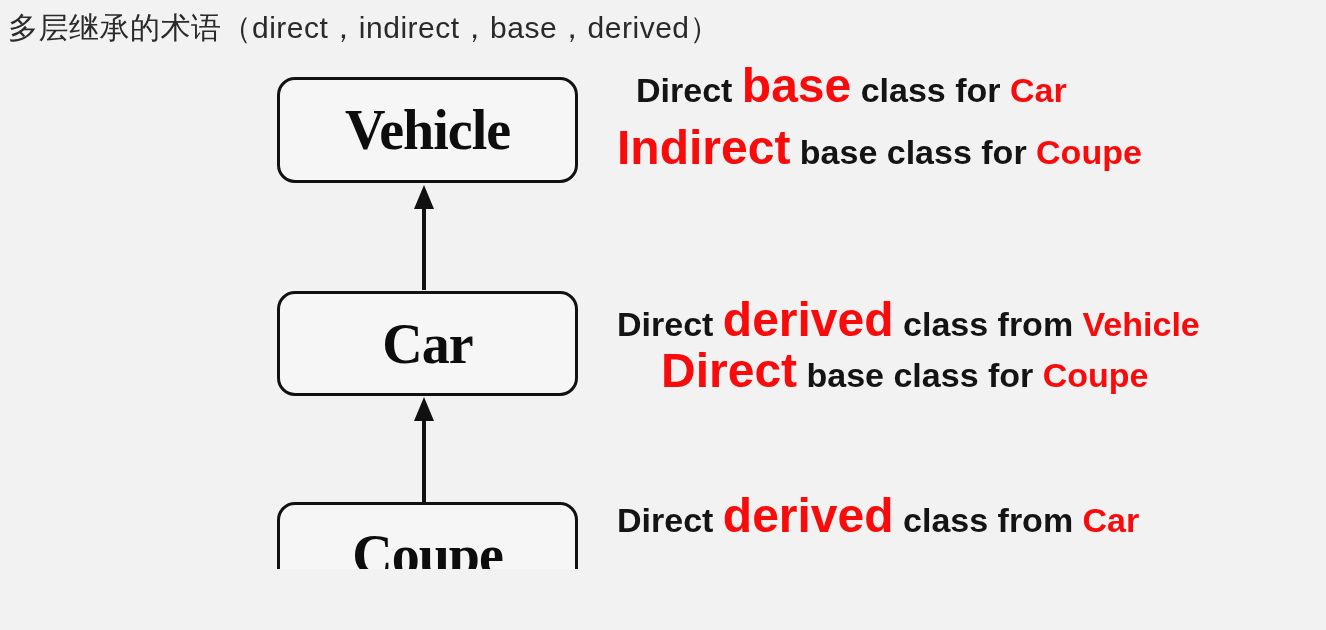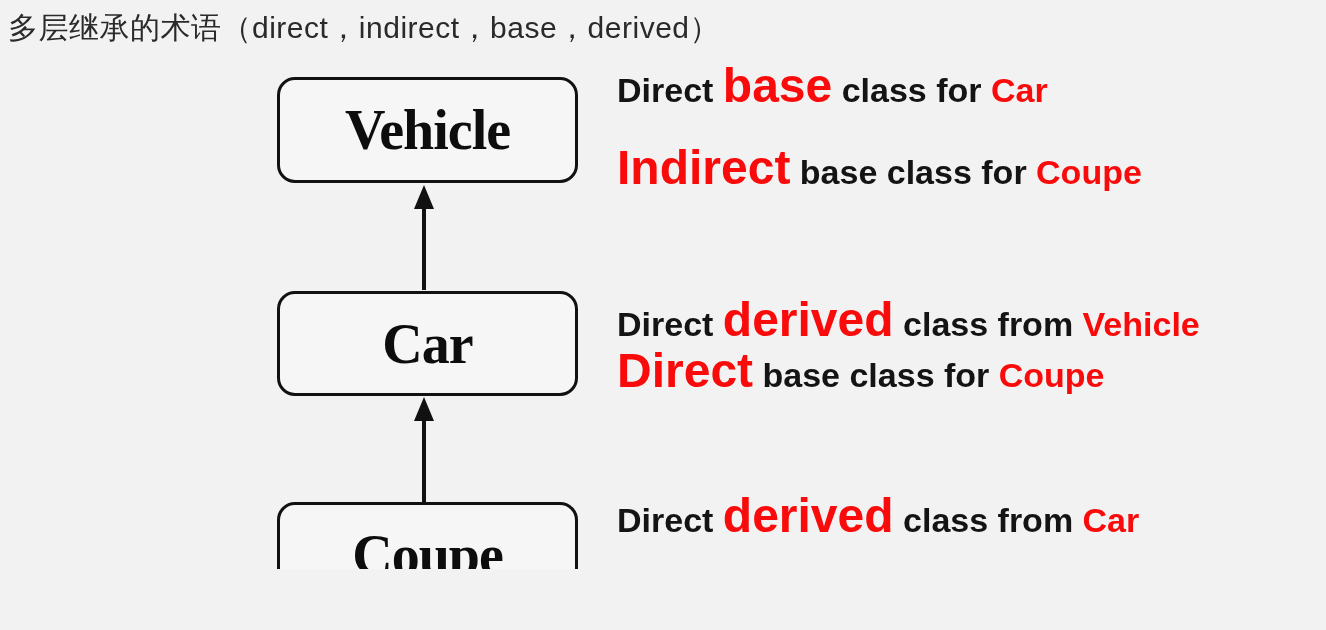--- a/index.html
+++ b/index.html
@@ -56,24 +56,24 @@
     height: 630px;
     pointer-events: none;
   }
 
   .annotation {
     position: absolute;
     left: 617px;
     white-space: pre;
     line-height: 1;
   }
-  .anno-1 { top: 62px; }
-  .anno-2 { top: 144px; text-align: right; }
+  .anno-1 { top: 62px; margin-left: 19px; }
+  .anno-2 { top: 124px; text-align: right; }
   .anno-3 { top: 277px; margin-top: 19px; }
-  .anno-4 { top: 347px; }
+  .anno-4 { top: 347px; margin-left: 44px; }
   .anno-5 { top: 492px; }
   .anno-6 { top: 562px; }
 
   .seg { font-weight: bold; vertical-align: baseline; }
   .seg-plain { font-size: 34px; color: #141414; }
   .seg-em    { font-size: 48px; color: #f90b0b; }
   .seg-red   { font-size: 34px; color: #f90b0b; }
 </style>
 </head>
 <body>

